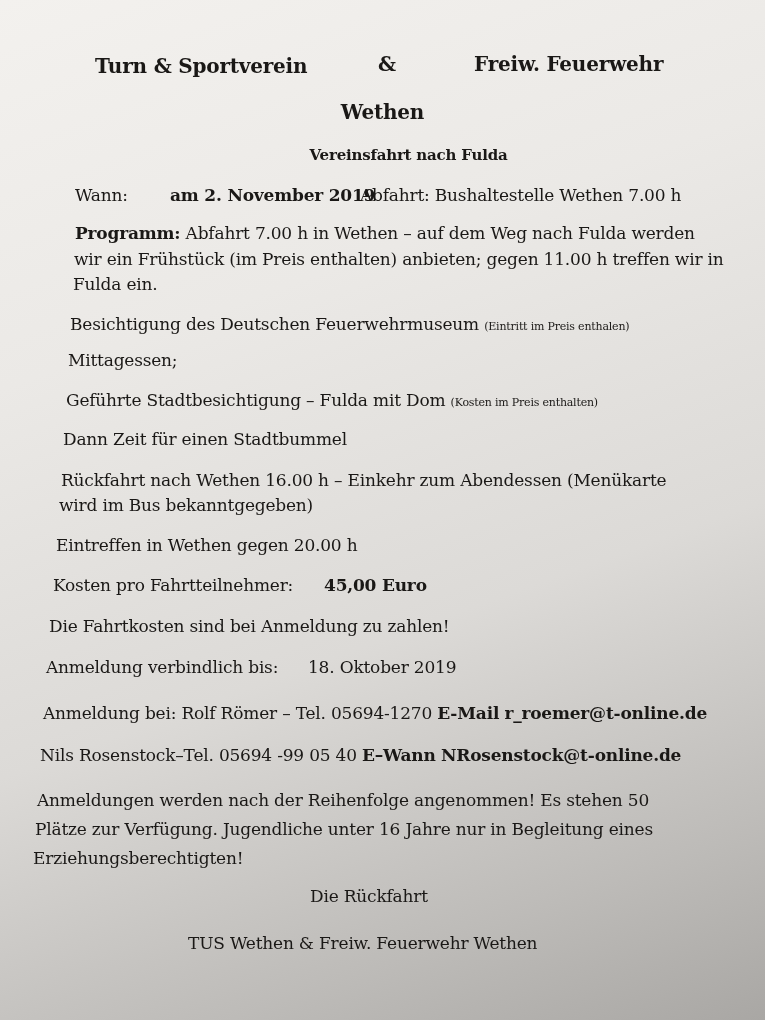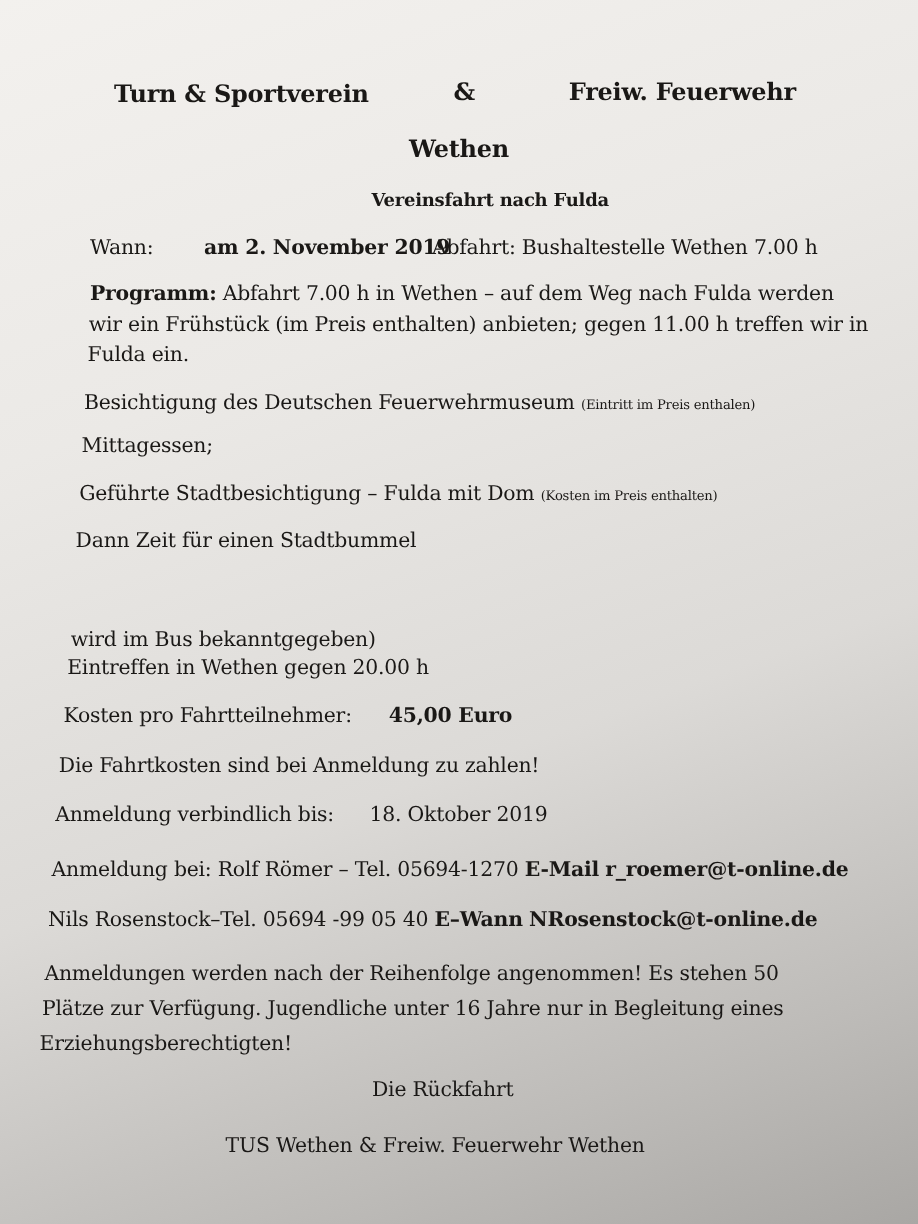--- a/index.html
+++ b/index.html
@@ -2,21 +2,21 @@
 <html><head>
 <meta charset="utf-8">
 <style>
   html, body { margin: 0; padding: 0; }
   body {
     width: 765px; height: 1020px; overflow: hidden; position: relative;
     background: linear-gradient(160deg, #f3f1ee 0%, #ebe9e6 30%, #dcdad7 60%, #bdbbb8 85%, #a9a7a4 100%);
     font-family: "DejaVu Serif", serif;
     color: #1a1816;
   }
-  .page { position: absolute; left: 0; top: 12px; width: 765px; height: 756px; border-radius: 19px; }
+  .page { position: absolute; left: 0; top: 0; width: 765px; height: 756px; border-radius: 19px; }
   .line { position: absolute; white-space: nowrap; font-size: 17px; letter-spacing: -0.2px; }
   .b { font-weight: bold; }
   .small { font-size: 11px; }
   .hdr { font-size: 20px; font-weight: bold; }
   .center { left: 0; width: 765px; text-align: center; }
 </style>
 </head>
 <body>
 
 <div class="page">
@@ -42,21 +42,22 @@
   <div class="line" style="left:70px; top:314px;">
     <span>Besichtigung des Deutschen Feuerwehrmuseum</span>
     <span class="small">(Eintritt im Preis enthalen)</span>
   </div>
   <div class="line" style="left:68px; top:350px;">Mittagessen;</div>
   <div class="line" style="left:66px; top:390px;">
     <span>Geführte Stadtbesichtigung – Fulda mit Dom</span>
     <span class="small">(Kosten im Preis enthalten)</span>
   </div>
   <div class="line" style="left:63px; top:429px;">Dann Zeit für einen Stadtbummel</div>
-  <div class="line" style="left:59px; top:495px;margin-top:16px;">wird im Bus bekanntgegeben)</div>
+  <div class="line" style="left:61px; top:470px;">Rückfahrt nach Wethen 16.00 h – Einkehr zum Abendessen (Menükarte</div>
+  <div class="line" style="left:59px; top:495px;">wird im Bus bekanntgegeben)</div>
   <div class="line" style="left:56px; top:535px;">Eintreffen in Wethen gegen 20.00 h</div>
 
   <div class="line" style="left:53px; top:575px;">Kosten pro Fahrtteilnehmer:</div>
   <div class="line b" style="left:324px; top:575px;">45,00 Euro</div>
   <div class="line" style="left:49px; top:616px;">Die Fahrtkosten sind bei Anmeldung zu zahlen!</div>
 
   <div class="line" style="left:46px; top:657px;">Anmeldung verbindlich bis:</div>
   <div class="line" style="left:308px; top:657px;">18. Oktober 2019</div>
 
   <div class="line" style="left:43px; top:703px;">

